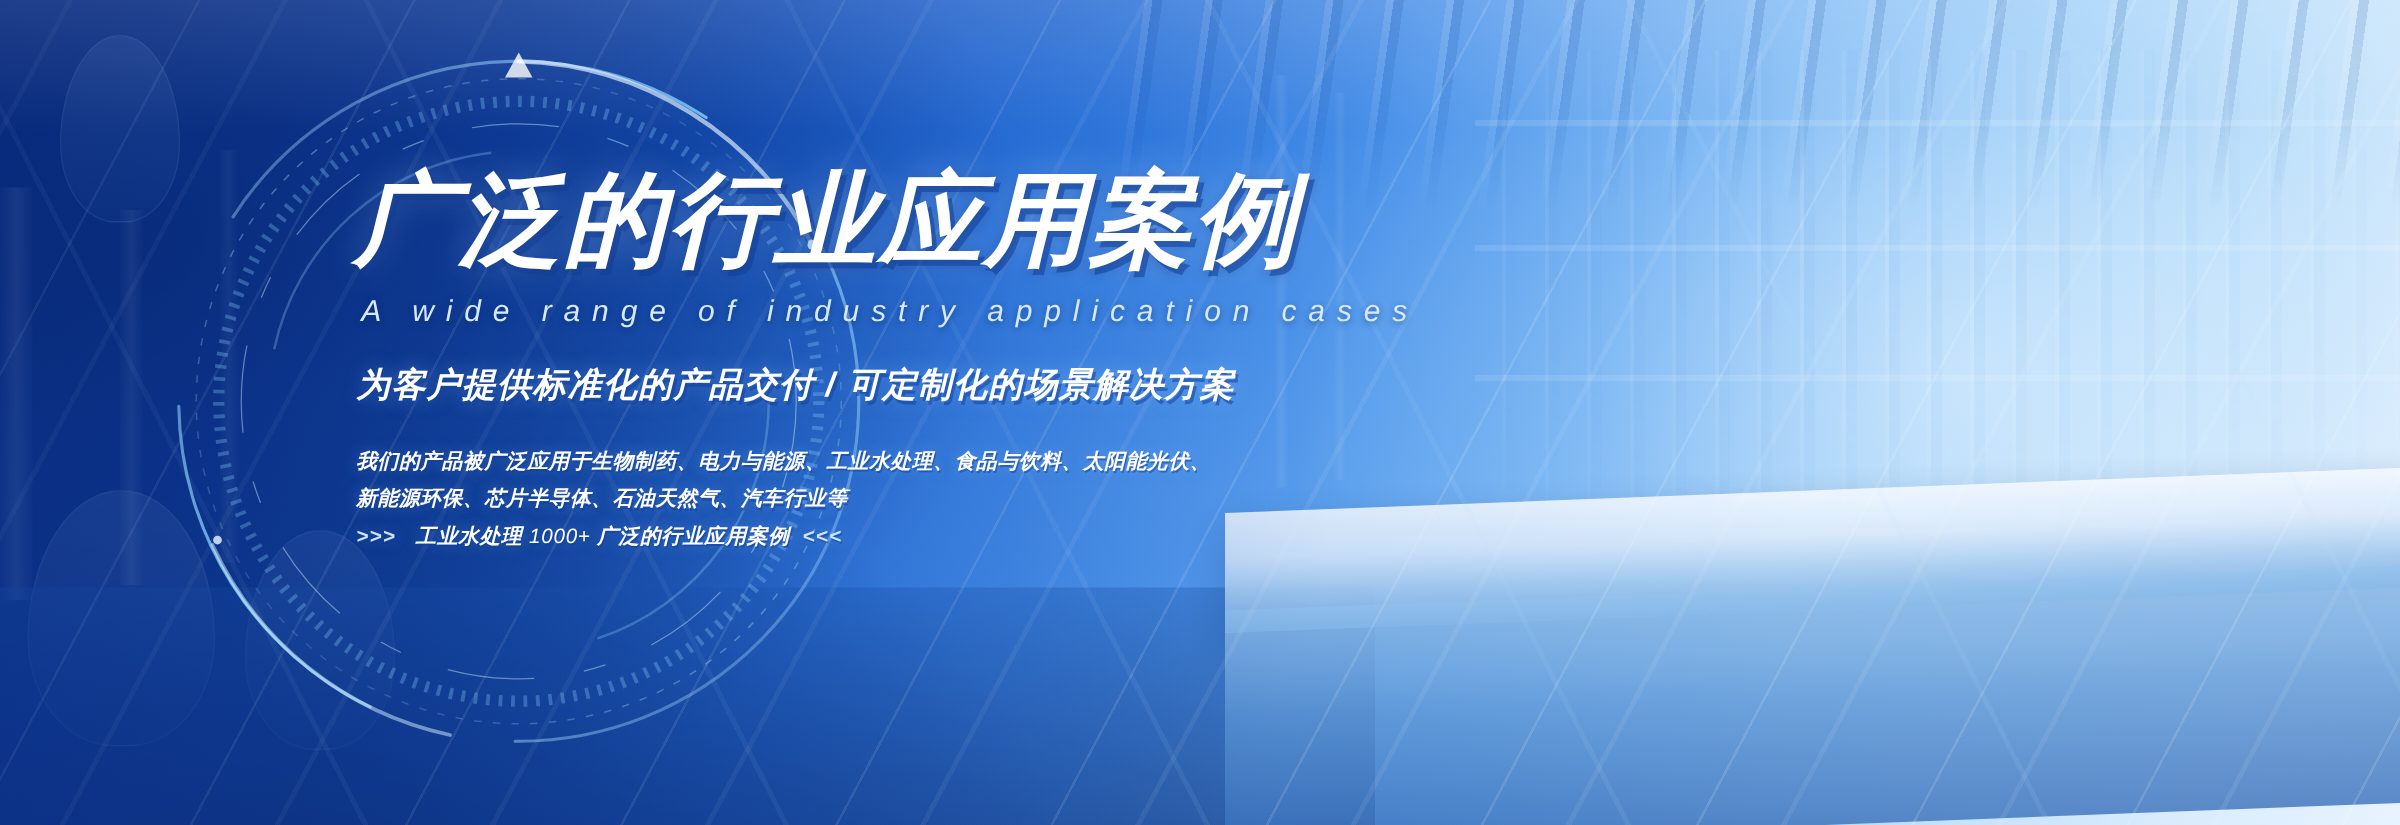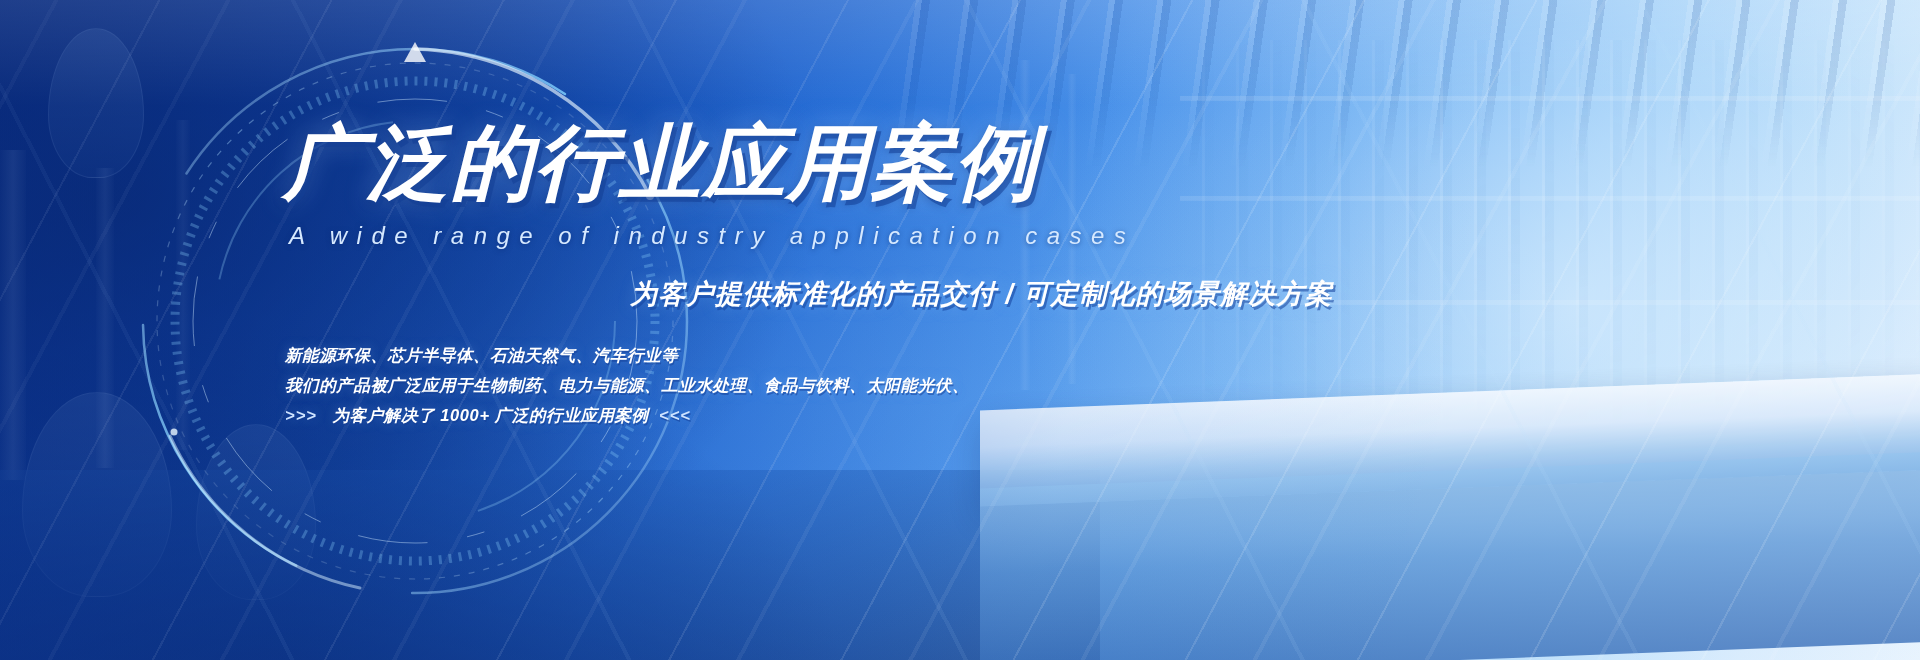--- a/index.html
+++ b/index.html
@@ -109,51 +109,50 @@
   .blue-wash{
     position:absolute;inset:0;
     background:linear-gradient(100deg, rgba(10,48,140,.55) 0%, rgba(16,70,178,.30) 34%, rgba(30,100,200,.06) 56%, rgba(255,255,255,0) 75%);
     pointer-events:none;
   }
 
   
   .tech-ring{position:absolute;left:130px;top:36px;width:570px;height:570px;pointer-events:none;}
 
   
-  .content{position:absolute;left:283px;top:122px;width:1050px;}
+  .content{position:absolute;left:283px;top:136px;width:1050px;}
   .main-title{
     margin:0;
     font-size:82px;line-height:1.0;font-weight:bold;font-style:italic;
     color:#ffffff;letter-spacing:2px;white-space:nowrap;
     text-shadow:
       4px 5px 0 rgba(18,62,150,.55),
       0 0 26px rgba(150,200,255,.45),
       0 3px 10px rgba(8,36,104,.4);
   }
   .en-title{
     margin:18px 0 0 6px;
     font-size:24px;font-style:italic;font-weight:normal;
     letter-spacing:9.5px;color:#d6e9ff;white-space:nowrap;
     text-shadow:0 1px 5px rgba(10,40,110,.55);
   }
   .sub-title{
     margin:26px 0 0 2px;
     font-size:27px;font-weight:bold;font-style:italic;color:#ffffff;
     letter-spacing:1.2px;white-space:nowrap;
     text-shadow:2px 3px 0 rgba(20,66,156,.55), 0 0 16px rgba(140,195,255,.4);
-    text-align:right;
   }
   .desc{margin:28px 0 0 2px;}
   .desc-line{
     font-size:16.5px;font-weight:bold;font-style:italic;color:#ffffff;
     letter-spacing:.6px;line-height:30px;white-space:nowrap;
     text-shadow:1px 2px 0 rgba(18,60,148,.5), 0 0 12px rgba(130,185,250,.35);
   }
   .arrows{color:#cfe4ff;font-weight:bold;font-style:italic;letter-spacing:1px;}
-  .hl{color:#ffffff;font-weight:bold;font-style:italic;}
+  .hl{color:#ffffff;font-weight:normal;font-style:italic;}
 </style>
 </head>
 <body>
 
 <div id="banner">
 
   <div class="bg-base"></div>
   <div class="bg-room"></div>
 
   <div class="ceiling"></div>
@@ -207,24 +206,24 @@
 
   <div class="content">
 
     <h1 class="main-title">广泛的行业应用案例</h1>
 
     <div class="en-title">A wide range of industry application cases</div>
 
     <div class="sub-title">为客户提供标准化的产品交付 / 可定制化的场景解决方案</div>
 
     <div class="desc">
+      <div class="desc-line">我们的产品被广泛应用于生物制药、电力与能源、工业水处理、食品与饮料、太阳能光伏、</div>
       <div class="desc-line">新能源环保、芯片半导体、石油天然气、汽车行业等</div>
-      <div class="desc-line">我们的产品被广泛应用于生物制药、电力与能源、工业水处理、食品与饮料、太阳能光伏、</div>
       <div class="desc-line">
         <span class="arrows">&gt;&gt;&gt;</span>
-        &nbsp;&nbsp;<span>为客户解决了</span>
+        &nbsp;&nbsp;<span>工业水处理</span>
         <span class="hl">1000+</span>
         <span>广泛的行业应用案例</span>&nbsp;&nbsp;<span class="arrows">&lt;&lt;&lt;</span>
       </div>
     </div>
 
   </div>
 </div>
 
 </body></html>

